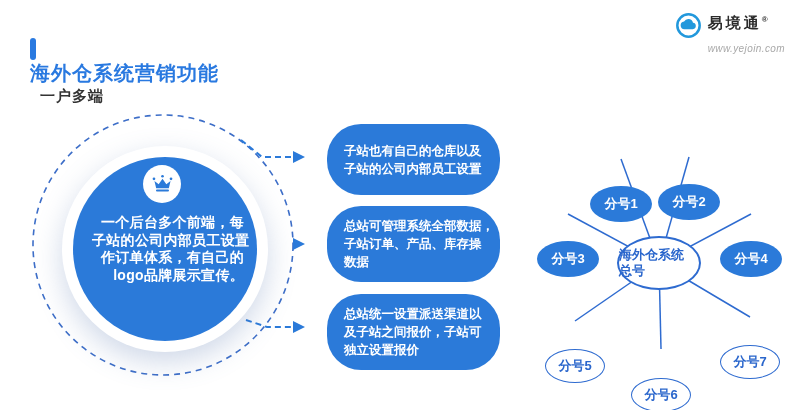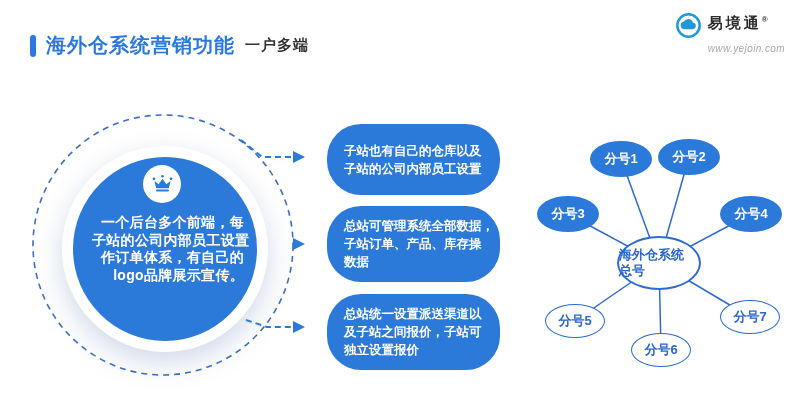--- a/index.html
+++ b/index.html
@@ -2,21 +2,21 @@
 <html><head>
 <meta charset="utf-8">
 <style>
   * { margin:0; padding:0; box-sizing:border-box; }
   body { background:#fff; }
   .canvas {
     position:relative; width:805px; height:410px; background:#ffffff;
     overflow:hidden; font-family:"Liberation Sans","DejaVu Sans",sans-serif;
   }
   
-  .header { position:absolute; left:30px; top:32px; display:flex; align-items:center; }
+  .header { position:absolute; left:30px; top:38px; display:flex; align-items:flex-start;flex-direction:column; }
   .accent-bar { width:6px; height:22px; border-radius:3px; background:#2979E0; margin-right:10px; }
   .title { font-size:20px; font-weight:bold; color:#2979E0; letter-spacing:1px; }
   .subtitle { font-size:15px; font-weight:bold; color:#333; margin-left:10px; letter-spacing:1px; }
   
   .logo { position:absolute; right:20px; top:11px; display:flex; align-items:flex-start; }
   .logo-icon { width:27px; height:27px; margin-right:6px; margin-top:1px; }
   .logo-body { display:flex; flex-direction:column; }
   .logo-name { font-size:15px; font-weight:bold; color:#2b2b2b; letter-spacing:3px; line-height:17px; }
   .logo-name sup { font-size:8px; letter-spacing:0; }
   .logo-url { font-size:10px; color:#a8a8a8; letter-spacing:.4px; margin-top:12px;font-style:italic; }
@@ -35,21 +35,21 @@
   
   .feature { position:absolute; left:327px; width:173px; background:#2B7AD9; border-radius:34px;
     color:#fff; font-size:12.5px; font-weight:bold; line-height:18px;
     display:flex; flex-direction:column; justify-content:center; padding-left:17px; }
   .feature span { display:block; white-space:nowrap; }
   .f1 { top:124px; height:71px; }
   .f2 { top:206px; height:76px; }
   .f3 { top:294px; height:76px; }
   
   .node { position:absolute; border-radius:50%; display:flex; align-items:center; justify-content:center;
-    font-size:13px; font-weight:bold; white-space:nowrap; }
+    font-size:13px; font-weight:bold; white-space:nowrap;margin-top:45px; }
   .node.filled { background:#2B7AD9; color:#fff; }
   .node.outline { background:#fff; border:1.5px solid #2E6BD0; color:#2A66CC; }
   .center-node { position:absolute; left:617px; top:236px; width:84px; height:54px; border-radius:50%;
     background:#fff; border:2px solid #2E6BD0; color:#2A66CC; display:flex; flex-direction:column;
     align-items:flex-start; justify-content:center; font-size:13px; font-weight:bold; line-height:16px; }
   .center-node span { display:block; white-space:nowrap; }
 </style>
 </head>
 <body>
 

